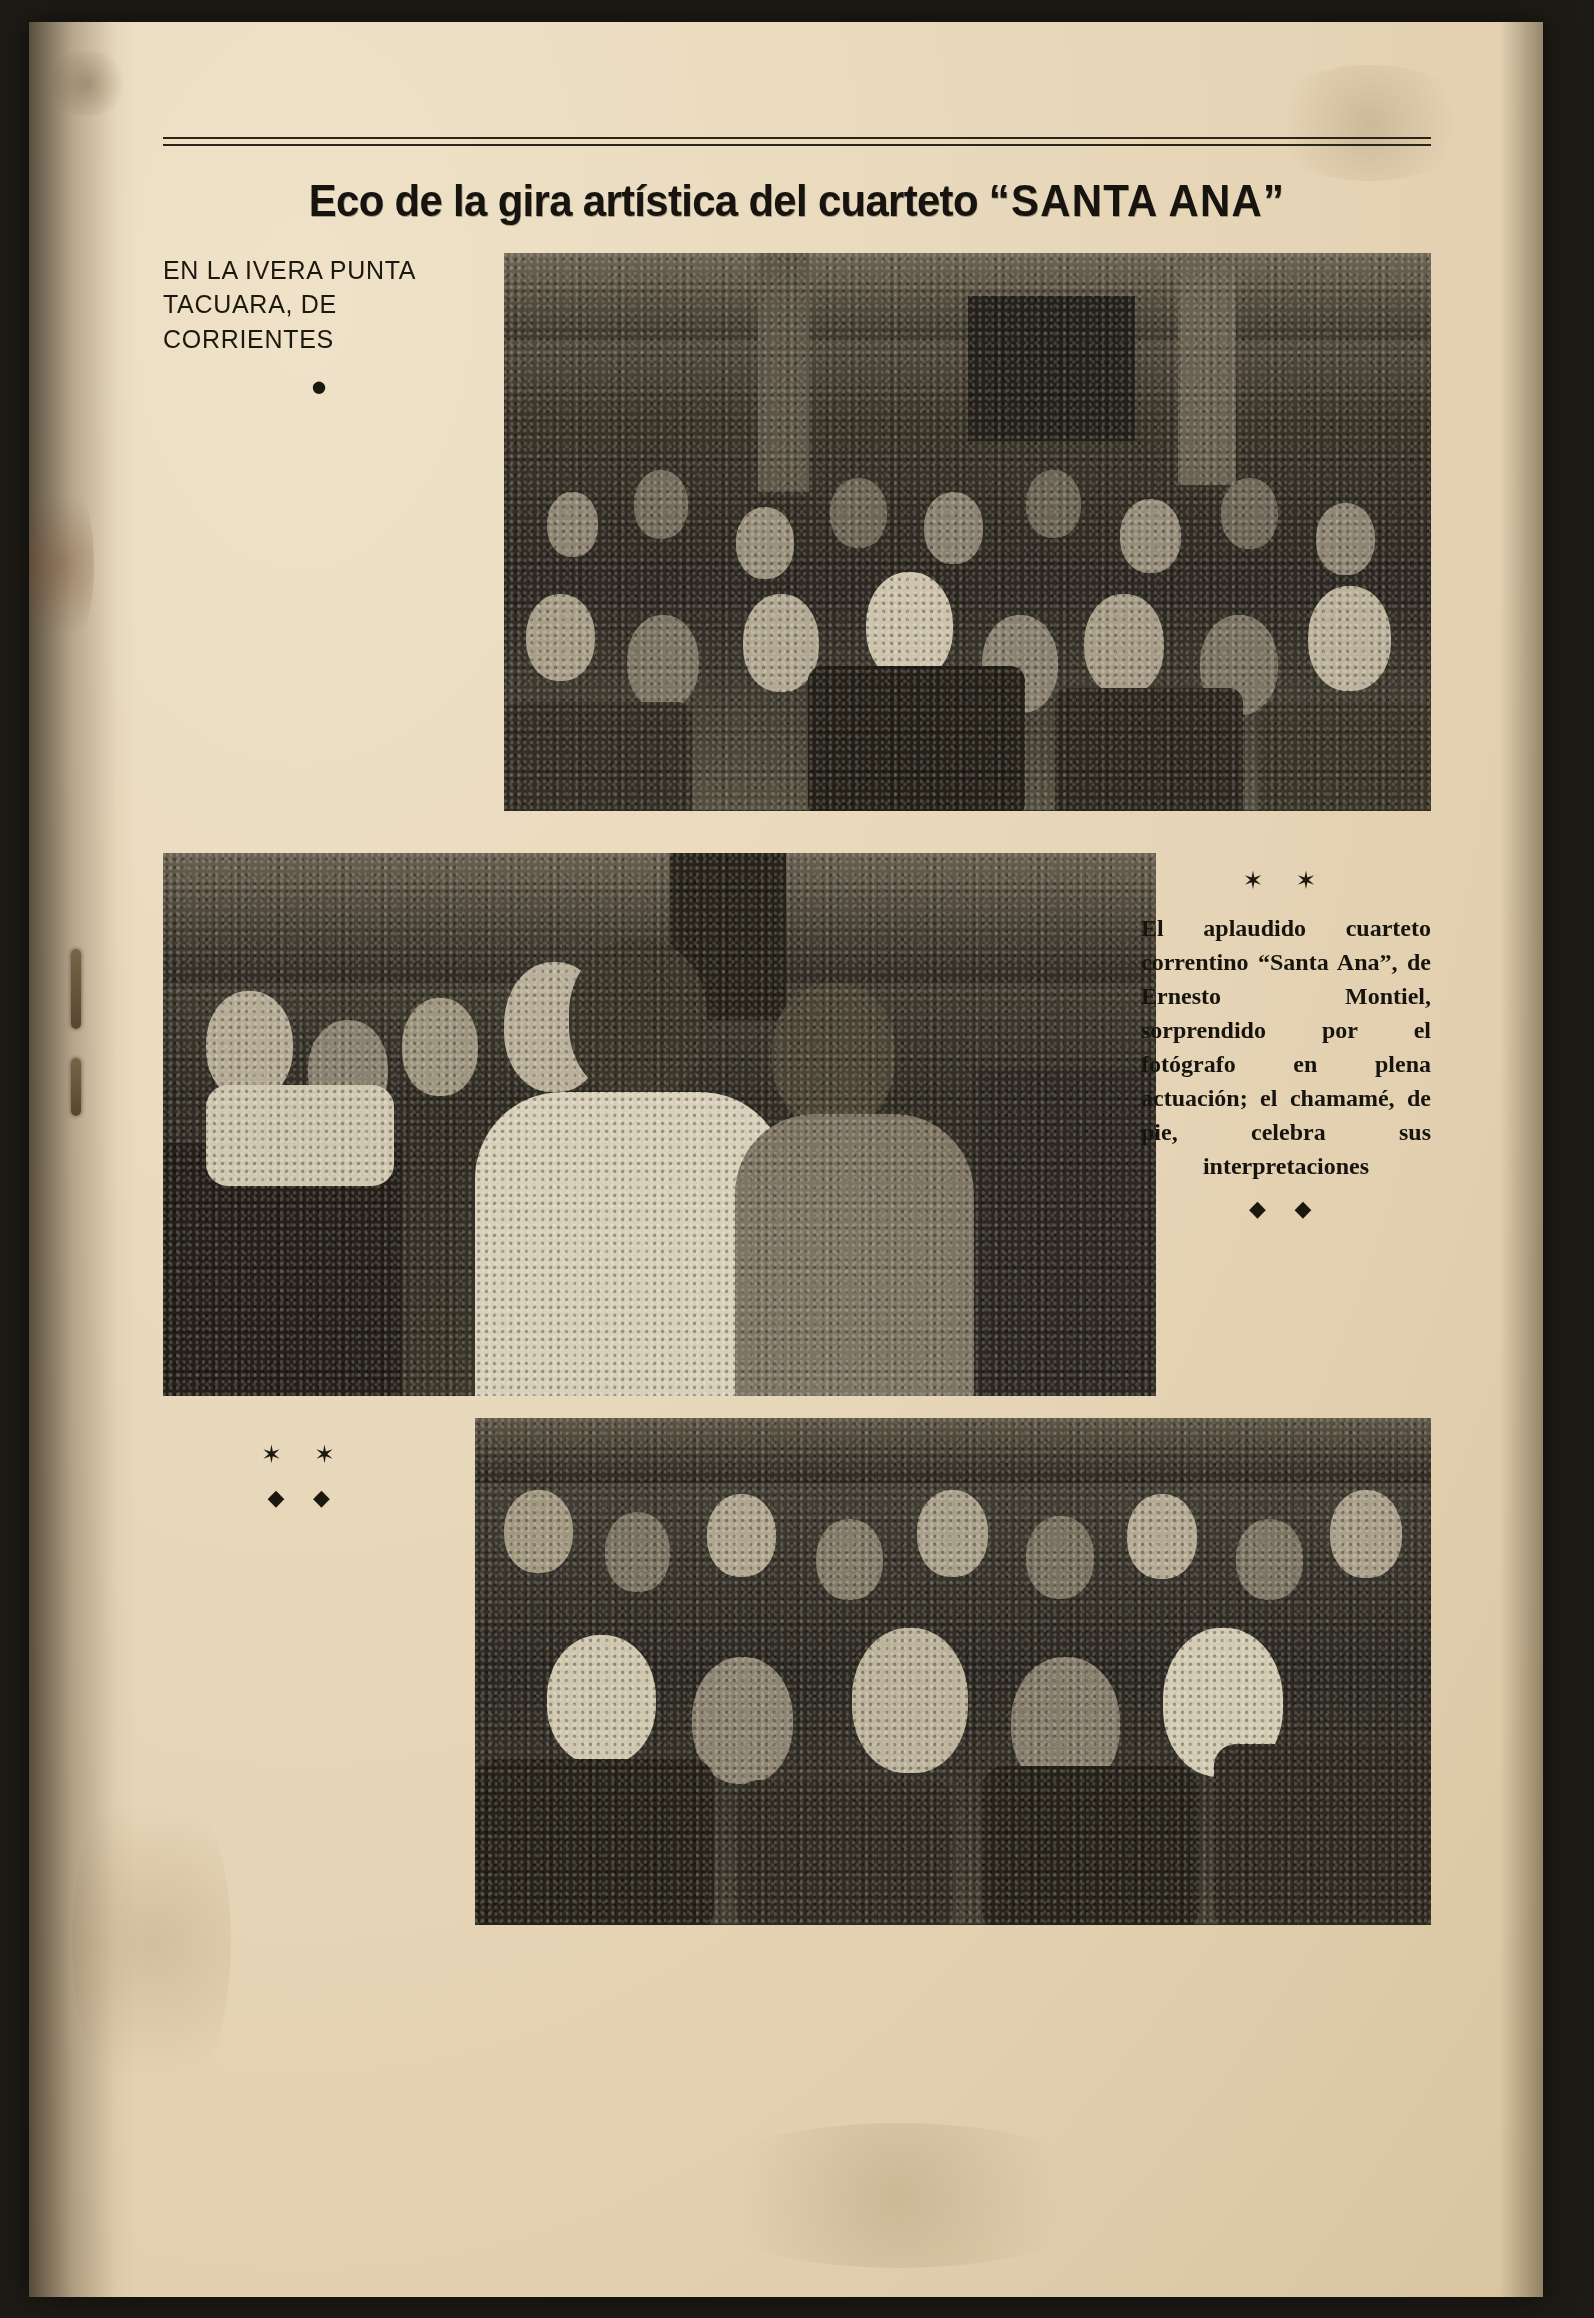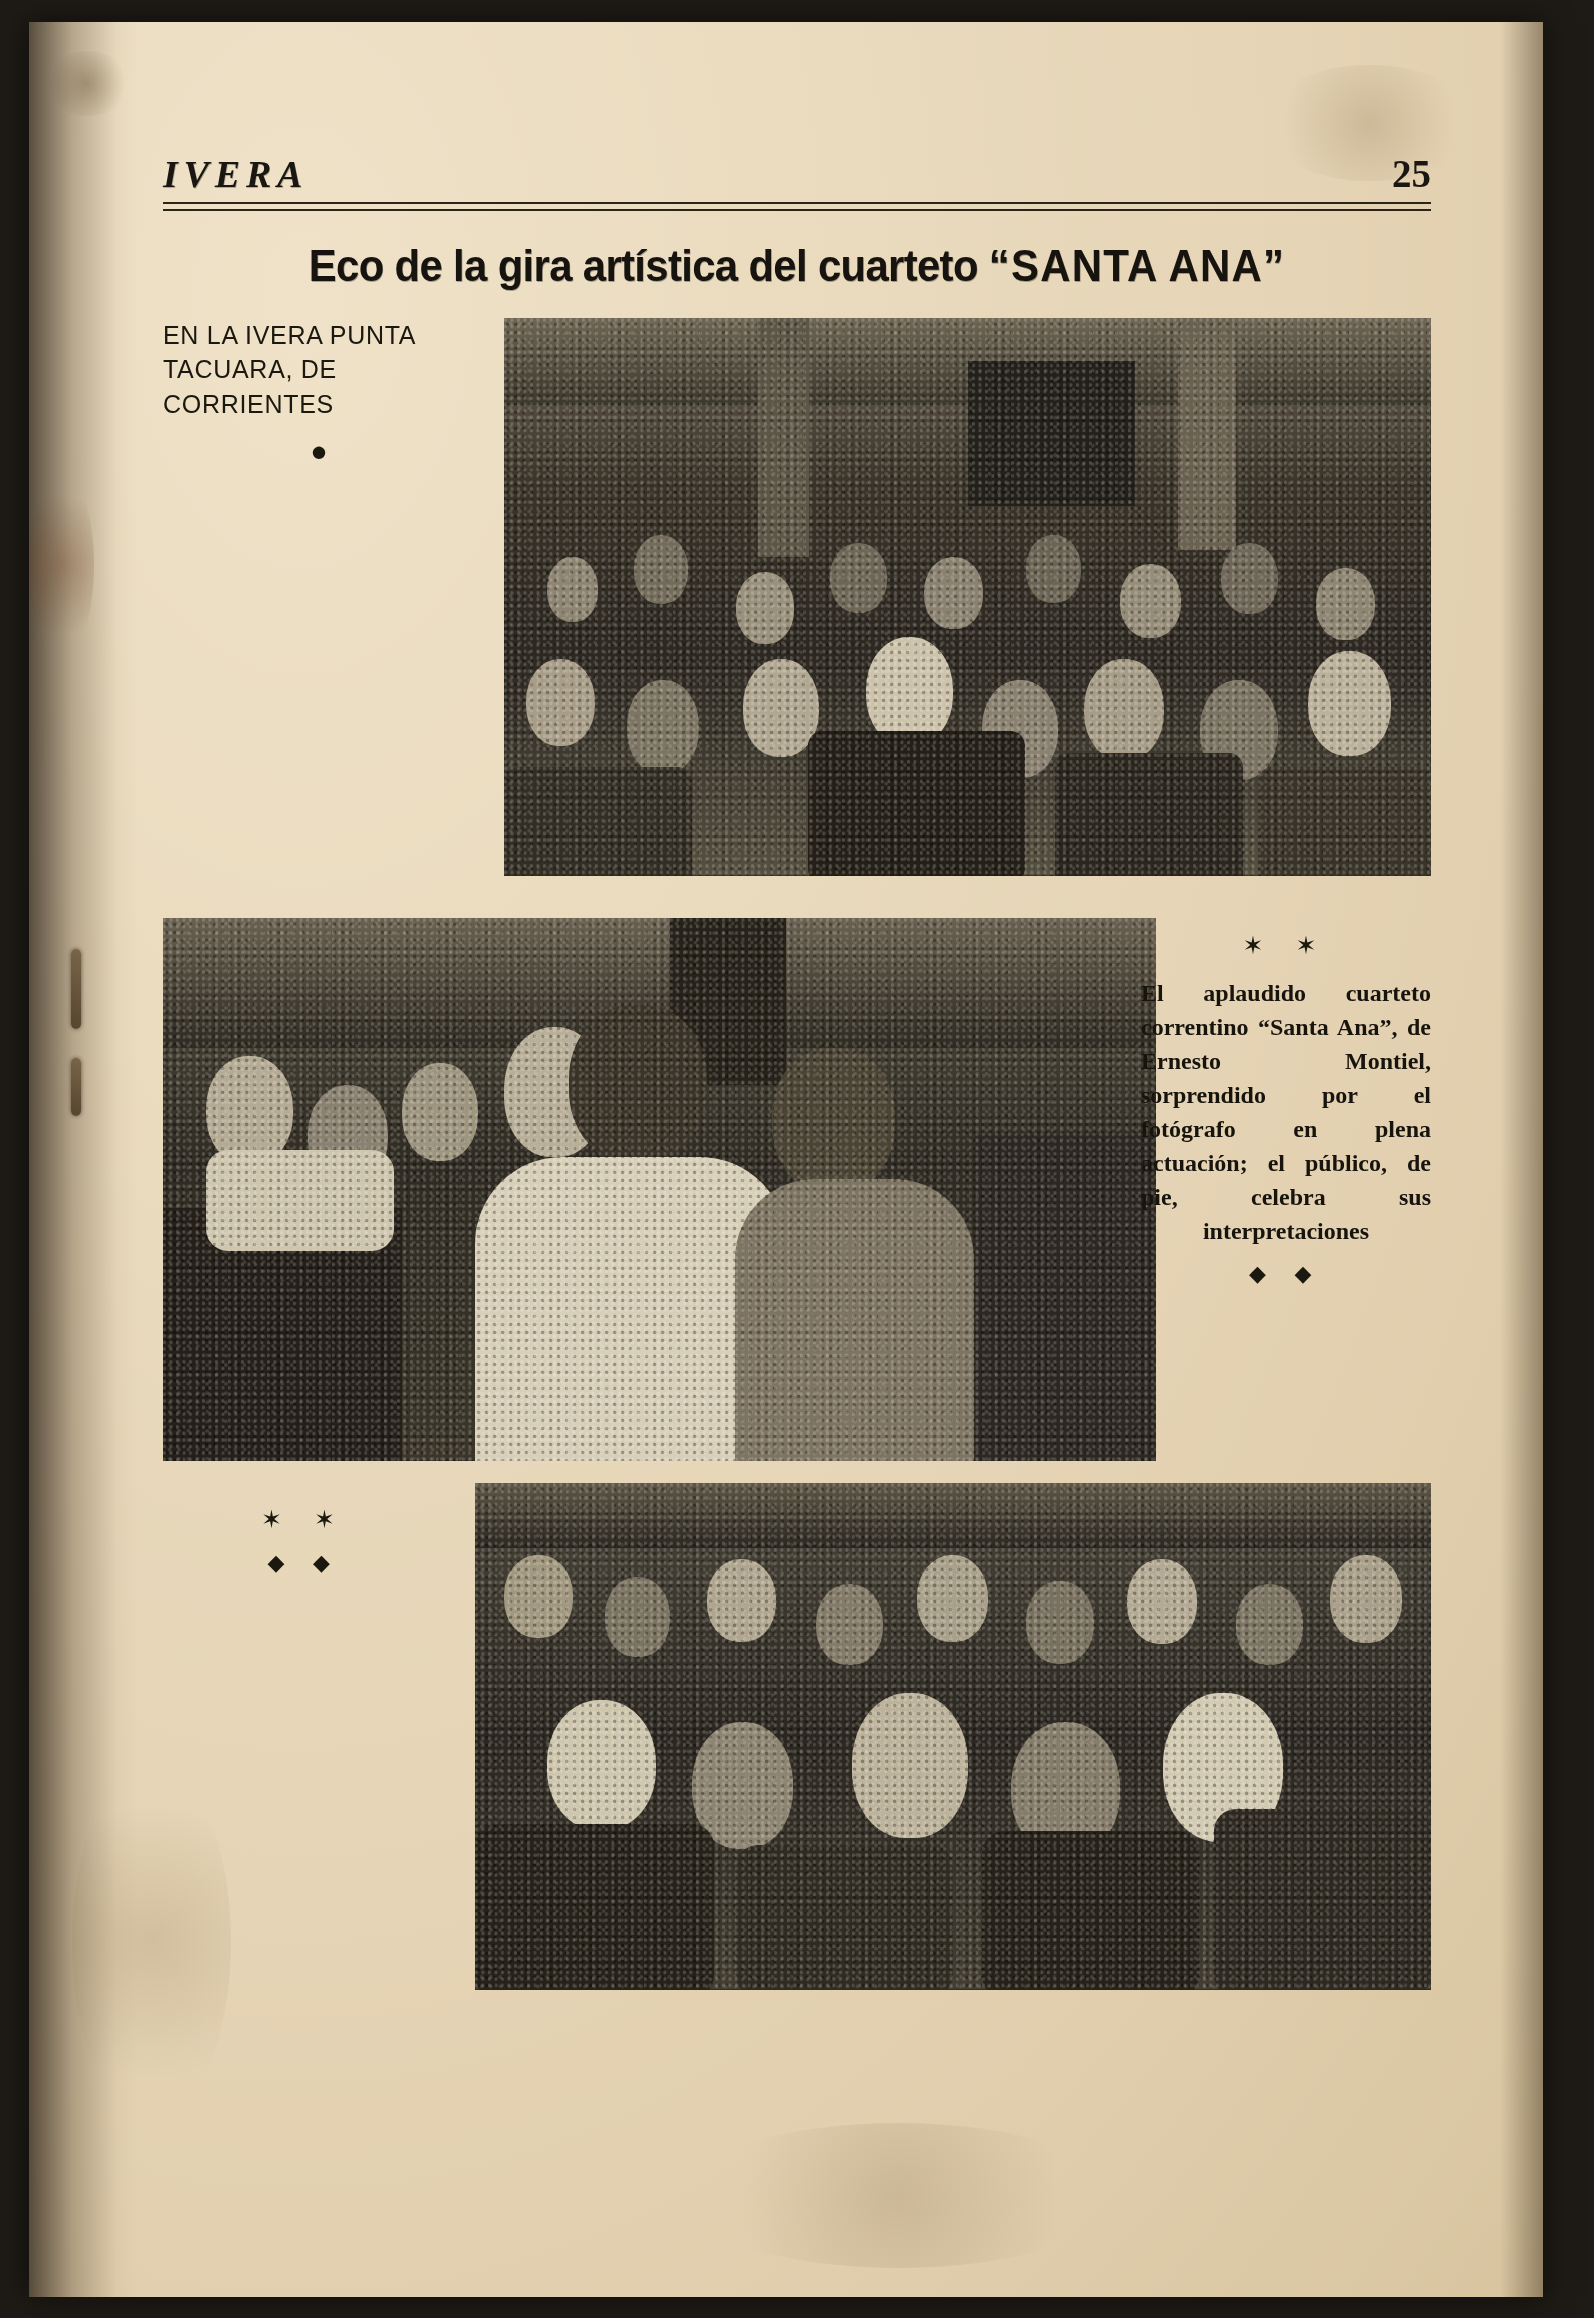--- a/index.html
+++ b/index.html
@@ -261,24 +261,20 @@
     <div class="stain" style="left:0px;top:449px;width:65px;height:188px;background:radial-gradient(circle, rgba(110,60,30,.30), rgba(0,0,0,0) 70%);"></div>
     <div class="stain" style="left:1232px;top:43px;width:217px;height:116px;background:radial-gradient(circle, rgba(120,95,55,.22), rgba(0,0,0,0) 70%);"></div>
     <div class="stain" style="left:652px;top:2101px;width:435px;height:145px;background:radial-gradient(circle, rgba(120,95,55,.20), rgba(0,0,0,0) 70%);"></div>
     <div class="stain" style="left:43px;top:1739px;width:159px;height:362px;background:radial-gradient(circle, rgba(120,95,55,.18), rgba(0,0,0,0) 70%);"></div>
 
     <div class="staple" style="top:927px;"></div>
     <div class="staple" style="top:1036px;height:58px;"></div>
 
     <div id="content">
 
-      <div class="masthead">
-        <div class="mast-title">IVERA</div>
-        <div class="mast-page">25</div>
-      </div>
       <div class="rule"></div>
 
       <div class="headline">
         <span>Eco de la gira artística del cuarteto</span>
         <span class="quoted">“SANTA ANA”</span>
       </div>
 
       <div class="row1">
 
         <div class="cap-col">
@@ -337,21 +333,21 @@
             <div class="blob" style="left:572px;top:261px;width:239px;height:283px;border-radius:80px 80px 0 0;background:#7e7462;"></div>
             <div class="blob" style="left:0px;top:290px;width:239px;height:254px;border-radius:0;background:#241f18;"></div>
             <div class="blob" style="left:812px;top:217px;width:181px;height:326px;border-radius:0;background:#2c2720;"></div>
             <div class="blob" style="left:43px;top:232px;width:188px;height:101px;border-radius:22px;background:#cfc6ae;"></div>
           </div>
           <div class="grain"></div>
         </div>
 
         <div class="side-col">
           <div class="stars">✶ ✶</div>
-          <div class="caption">El aplaudido cuarteto correntino “Santa Ana”, de Ernesto Montiel, sorprendido por el fotógrafo en plena actuación; el público, de pie, celebra sus interpretaciones</div>
+          <div class="caption">El aplaudido cuarteto correntino “Santa Ana”, de Ernesto Montiel, sorprendido por el fotógrafo en plena actuación; el chamamé, de pie, celebra sus interpretaciones</div>
           <div class="diamonds">◆ ◆</div>
         </div>
       </div>
 
       <div class="row3">
         <div class="left-col3">
           <div class="stars">✶ ✶</div>
           <div class="diamonds">◆ ◆</div>
         </div>
 

